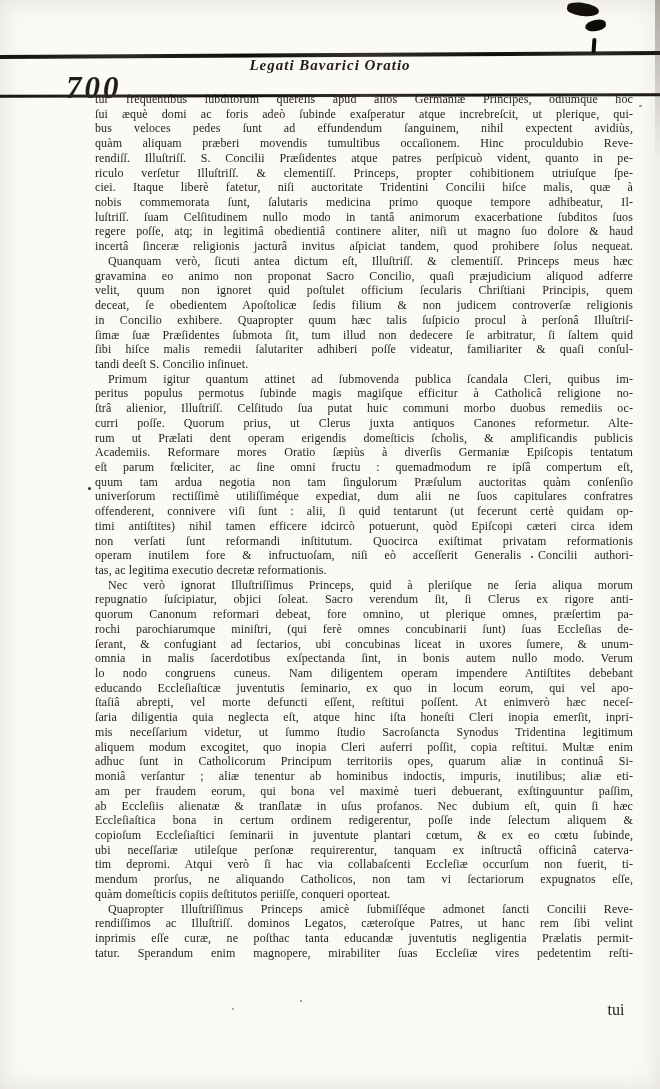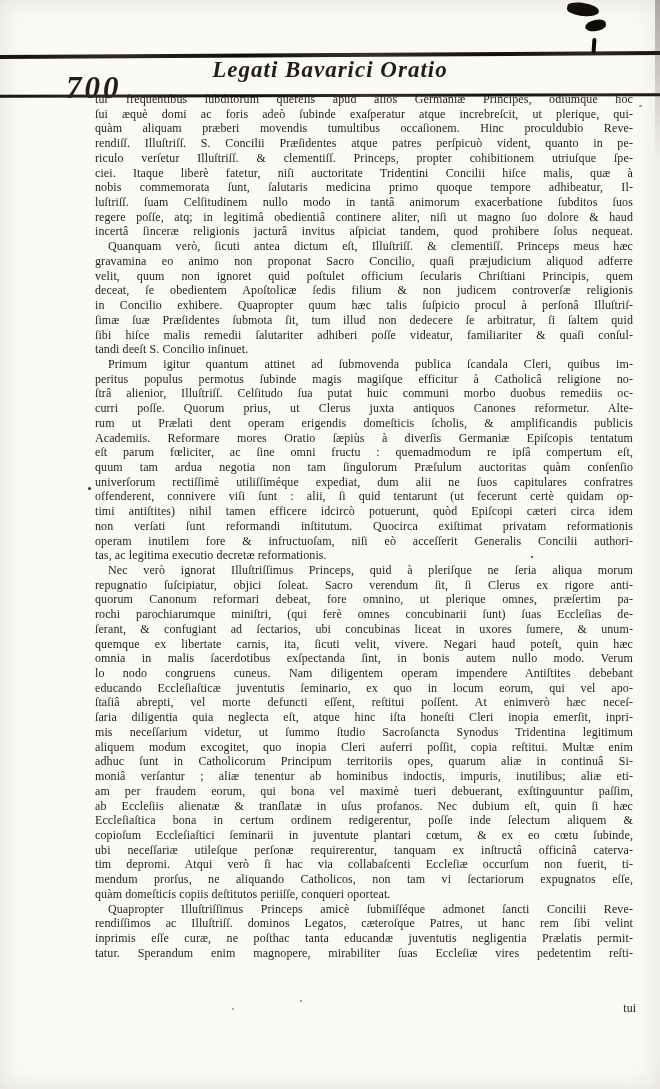--- a/index.html
+++ b/index.html
@@ -29,40 +29,40 @@
   .rule-bottom{top:94px;transform:rotate(-0.15deg);}
   .page-num{
     position:absolute;left:66px;top:70px;
     font-size:31px;letter-spacing:3px;
     font-style:italic;font-weight:700;text-align:center;
   }
   .running-title{
     position:absolute;left:0;top:57px;width:660px;
     text-align:center;
     font-style:italic;font-weight:600;
-    font-size:23px;letter-spacing:1px;
+    font-size:15px;letter-spacing:1px;
   }
   
   .text-block{
     position:absolute;left:95px;top:92px;width:538px;
   }
   .line{
     font-size:12px;
     line-height:14.72px;height:14.72px;
     overflow:hidden;
     text-align:justify;
     text-align-last:justify;
     letter-spacing:.1px;
     white-space:normal;
   }
   .line.indent{text-indent:13px;}
   .line.short{text-align-last:left;}
   .catchword{
     position:absolute;left:596px;top:1001px;width:40px;
-    font-size:12px;text-align:right;
+    font-size:16px;text-align:center;
   }
   
   .ink{position:absolute;background:#0e0c09;pointer-events:none;}
   .blob-a{left:567px;top:3px;width:32px;height:13px;border-radius:45% 60% 55% 50%;transform:rotate(7deg);}
   .blob-b{left:585px;top:20px;width:21px;height:11px;border-radius:60% 45% 50% 55%;transform:rotate(-10deg);}
   .dash-a{left:592px;top:38px;width:4px;height:15px;border-radius:2px;transform:rotate(4deg);}
   .speck{position:absolute;background:#35302a;border-radius:50%;pointer-events:none;}
   .speck-1{left:88px;top:487px;width:3px;height:3px;}
   .speck-2{left:531px;top:556px;width:2px;height:2px;}
   .speck-3{left:300px;top:1000px;width:2px;height:2px;opacity:.6;}
@@ -83,20 +83,21 @@
 
   <span class="page-num">700</span>
 
   <span class="running-title">Legati Bavarici Oratio</span>
 
   <div class="rule rule-bottom"></div>
 
   <div class="text-block">
       <div class="line">tur frequentibus ſubditorum querelis apud alios Germaniæ Principes, odiumque hoc</div>
       <div class="line">ſui æquè domi ac foris adeò ſubinde exaſperatur atque increbreſcit, ut plerique, qui-</div>
+      <div class="line">bus veloces pedes ſunt ad effundendum ſanguinem, nihil expectent avidiùs,</div>
       <div class="line">quàm aliquam præberi movendis tumultibus occaſionem. Hinc proculdubio Reve-</div>
       <div class="line">rendiſſ. Illuſtriſſ. S. Concilii Præſidentes atque patres perſpicuò vident, quanto in pe-</div>
       <div class="line">riculo verſetur Illuſtriſſ. &amp; clementiſſ. Princeps, propter cohibitionem utriuſque ſpe-</div>
       <div class="line">ciei.  Itaque liberè fatetur, niſi auctoritate Tridentini Concilii hiſce malis, quæ à</div>
       <div class="line">nobis commemorata ſunt, ſalutaris medicina primo quoque tempore adhibeatur, Il-</div>
       <div class="line">luſtriſſ. ſuam Celſitudinem nullo modo in tantâ animorum exacerbatione ſubditos ſuos</div>
       <div class="line">regere poſſe, atq; in legitimâ obedientiâ continere aliter, niſi ut magno ſuo dolore &amp; haud</div>
       <div class="line">incertâ ſinceræ religionis jacturâ invitus aſpiciat tandem, quod prohibere ſolus nequeat.</div>
       <div class="line indent">Quanquam verò, ſicuti antea dictum eſt, Illuſtriſſ. &amp; clementiſſ. Princeps meus hæc</div>
       <div class="line">gravamina eo animo non proponat Sacro Concilio, quaſi præjudicium aliquod adferre</div>
@@ -118,21 +119,20 @@
       <div class="line">offenderent, connivere viſi ſunt : alii, ſi quid tentarunt (ut fecerunt certè quidam op-</div>
       <div class="line">timi antiſtites) nihil tamen efficere idcircò potuerunt, quòd Epiſcopi cæteri circa idem</div>
       <div class="line">non verſati ſunt reformandi inſtitutum.  Quocirca exiſtimat privatam reformationis</div>
       <div class="line">operam inutilem fore &amp; infructuoſam, niſi eò acceſſerit Generalis Concilii authori-</div>
       <div class="line short">tas, ac legitima executio decretæ reformationis.</div>
       <div class="line indent">Nec verò ignorat Illuſtriſſimus Princeps, quid à pleriſque ne ſeria aliqua morum</div>
       <div class="line">repugnatio ſuſcipiatur, objici ſoleat.  Sacro verendum ſit, ſi Clerus ex rigore anti-</div>
       <div class="line">quorum Canonum reformari debeat, fore omnino, ut plerique omnes, præſertim pa-</div>
       <div class="line">rochi parochiarumque miniſtri, (qui ferè omnes concubinarii ſunt) ſuas Eccleſias de-</div>
       <div class="line">ſerant, &amp; confugiant ad ſectarios, ubi concubinas liceat in uxores ſumere, &amp; unum-</div>
-      <div class="line">quemque ex libertate carnis, ita, ſicuti velit, vivere.  Negari haud poteſt, quin hæc</div>
       <div class="line">omnia in malis ſacerdotibus exſpectanda ſint, in bonis autem nullo modo.  Verum</div>
       <div class="line">lo nodo congruens cuneus.  Nam diligentem operam impendere Antiſtites debebant</div>
       <div class="line">educando Eccleſiaſticæ juventutis ſeminario, ex quo in locum eorum, qui vel apo-</div>
       <div class="line">ſtaſiâ abrepti, vel morte defuncti eſſent, reſtitui poſſent.  At enimverò hæc neceſ-</div>
       <div class="line">ſaria diligentia quia neglecta eſt, atque hinc iſta honeſti Cleri inopia emerſit, inpri-</div>
       <div class="line">mis neceſſarium videtur, ut ſummo ſtudio Sacroſancta Synodus Tridentina legitimum</div>
       <div class="line">aliquem modum excogitet, quo inopia Cleri auferri poſſit, copia reſtitui.  Multæ enim</div>
       <div class="line">adhuc ſunt in Catholicorum Principum territoriis opes, quarum aliæ in continuâ Si-</div>
       <div class="line">moniâ verſantur ; aliæ tenentur ab hominibus indoctis, impuris, inutilibus; aliæ eti-</div>
       <div class="line">am per fraudem eorum, qui bona vel maximè tueri debuerant, exſtinguuntur paſſim,</div>

